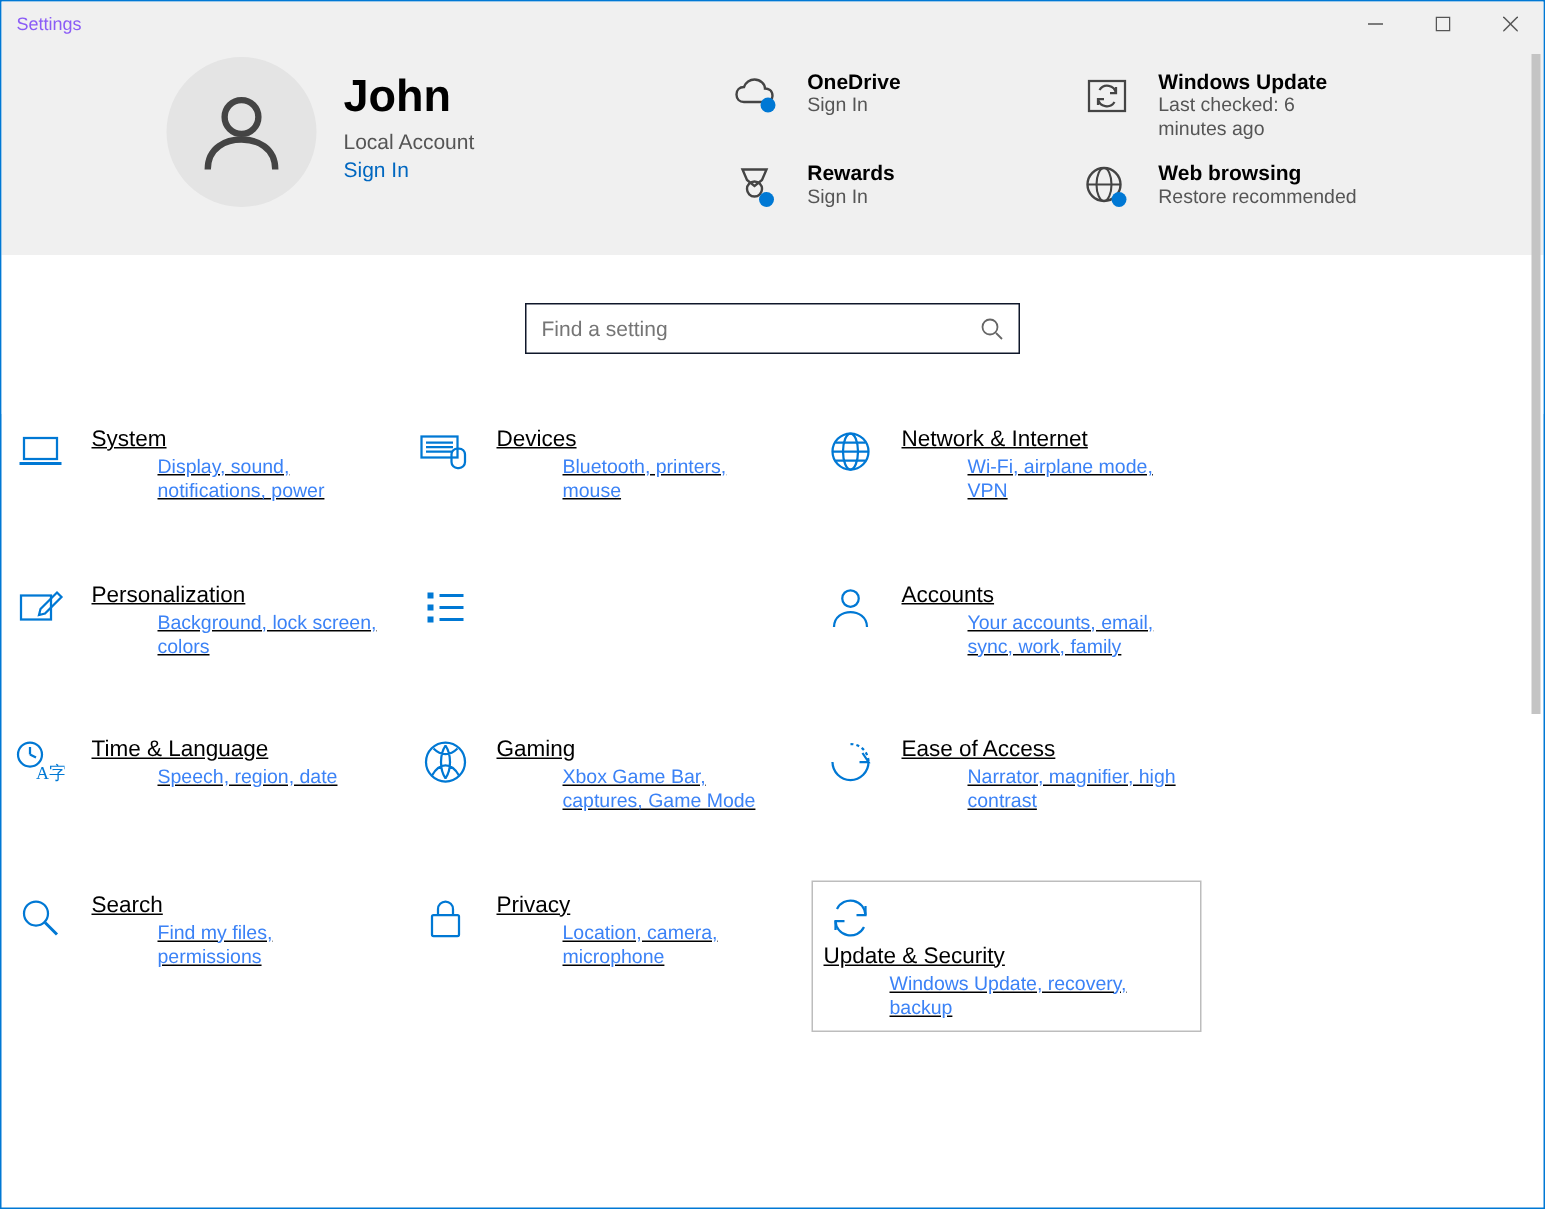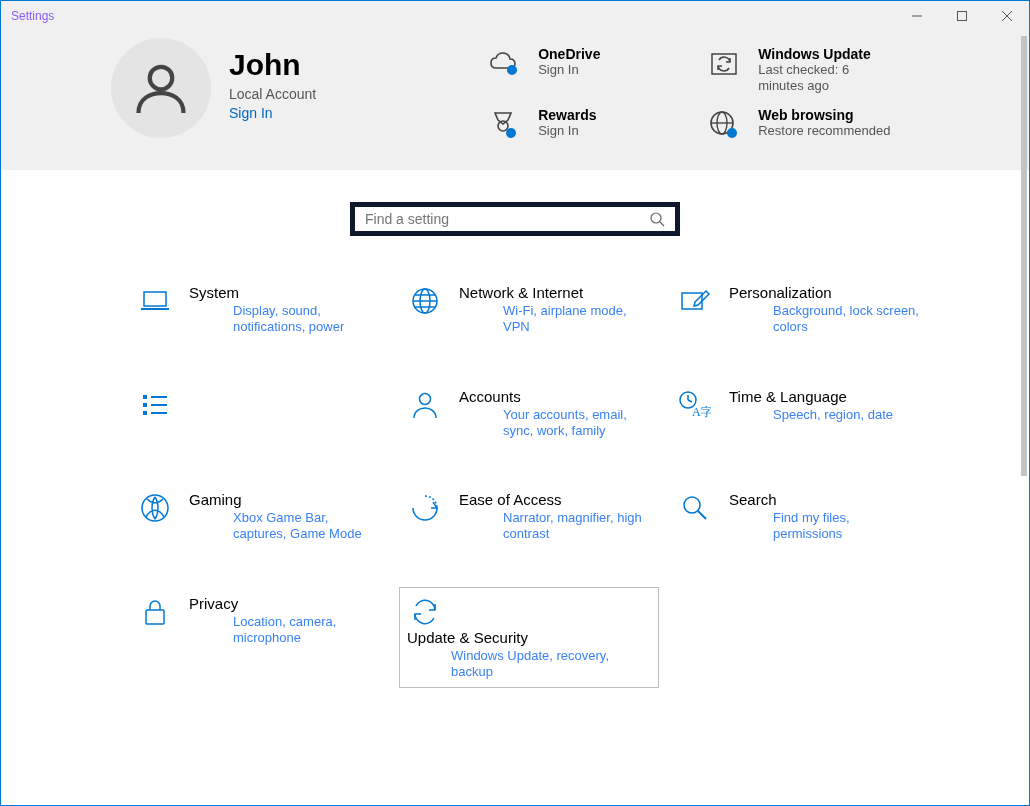--- a/index.html
+++ b/index.html
@@ -57,46 +57,46 @@
   }
   .avatar-svg { width: 60px; height: 60px; }
   .user-text { padding-top: 10px; }
   .user-name { font-size: 30px; font-weight: 600; }
   .user-sub  { font-size: 14px; color: #555; margin-top:4px;}
   .user-link { font-size: 14px; color: #0067c0; margin-top:3px; cursor: pointer; }
   .status-grid {
     display: grid;
     grid-template-columns: 190px 210px;
     grid-template-rows: auto auto;
-    gap: 14px 30px;
+    gap: 14px 44px;
     margin-left: 170px;
     padding-top: 8px;
   }
   .status-item { display: flex; align-items: flex-start; cursor:pointer;}
   .status-icon { width: 36px; height: 36px; flex-shrink: 0; margin-right: 16px; display:flex;align-items:center;justify-content:center;}
   .status-txt .t1 { font-size: 14px; font-weight: 600; }
   .status-txt .t2 { font-size: 13px; color: #555; line-height:1.2; max-width:140px;}
   .badge-dot { fill:#0078d4;}
   .search-wrap { display:flex; justify-content:center; padding: 32px 0 40px 0; background:#fff;}
   .search-box {
     width: 330px;
     height: 34px;
-    border: 5px solid #0f172a;
+    border: 1px solid #0f172a;
     display:flex; align-items:center;
     padding: 0 10px;
   }
   .search-box input {
     flex:1; border:none; outline:none; font-size:14px; background:transparent;
   }
   .cats {
     display:grid;
     grid-template-columns: repeat(3, 270px);
     column-gap: 0px;
     row-gap: 36px;
-    padding-left: 128px;
+    text-decoration: underline;
   }
   .cat {
     display:flex;
     align-items:flex-start;
     padding: 8px;
     cursor:pointer;
     width: 260px;
   }
   .cat.hover { border:1px solid #bdbdbd; padding:7px;flex-direction:column; }
   .cat-icon {
@@ -227,20 +227,35 @@
           <rect x="5" y="7" width="22" height="14"></rect>
           <line x1="2" y1="24" x2="30" y2="24" stroke-width="2"></line>
         </svg>
     </div>
     <div class="cat-txt">
         <div class="t1">System</div>
         <div class="t2">Display, sound, notifications, power</div>
       </div>
   </div>
 
+  <div class="cat">
+    <div class="cat-icon">
+      <svg width="34" height="28" viewBox="0 0 34 28">
+          <rect x="2" y="4" width="24" height="14"></rect>
+          <line x1="5" y1="8" x2="23" y2="8"></line>
+          <line x1="5" y1="11" x2="23" y2="11"></line>
+          <line x1="5" y1="14" x2="23" y2="14"></line>
+          <rect x="22" y="12" width="9" height="13" rx="4"></rect>
+        </svg>
+    </div>
+    <div class="cat-txt">
+        <div class="t1">Devices</div>
+        <div class="t2">Bluetooth, printers, mouse</div>
+      </div>
+  </div>
 
 
   <div class="cat">
     <div class="cat-icon">
       <svg width="32" height="32" viewBox="0 0 32 32">
           <circle cx="16" cy="16" r="12"></circle>
           <ellipse cx="16" cy="16" rx="5" ry="12"></ellipse>
           <line x1="4" y1="16" x2="28" y2="16"></line>
           <line x1="6" y1="10" x2="26" y2="10"></line>
           <line x1="6" y1="22" x2="26" y2="22"></line>

